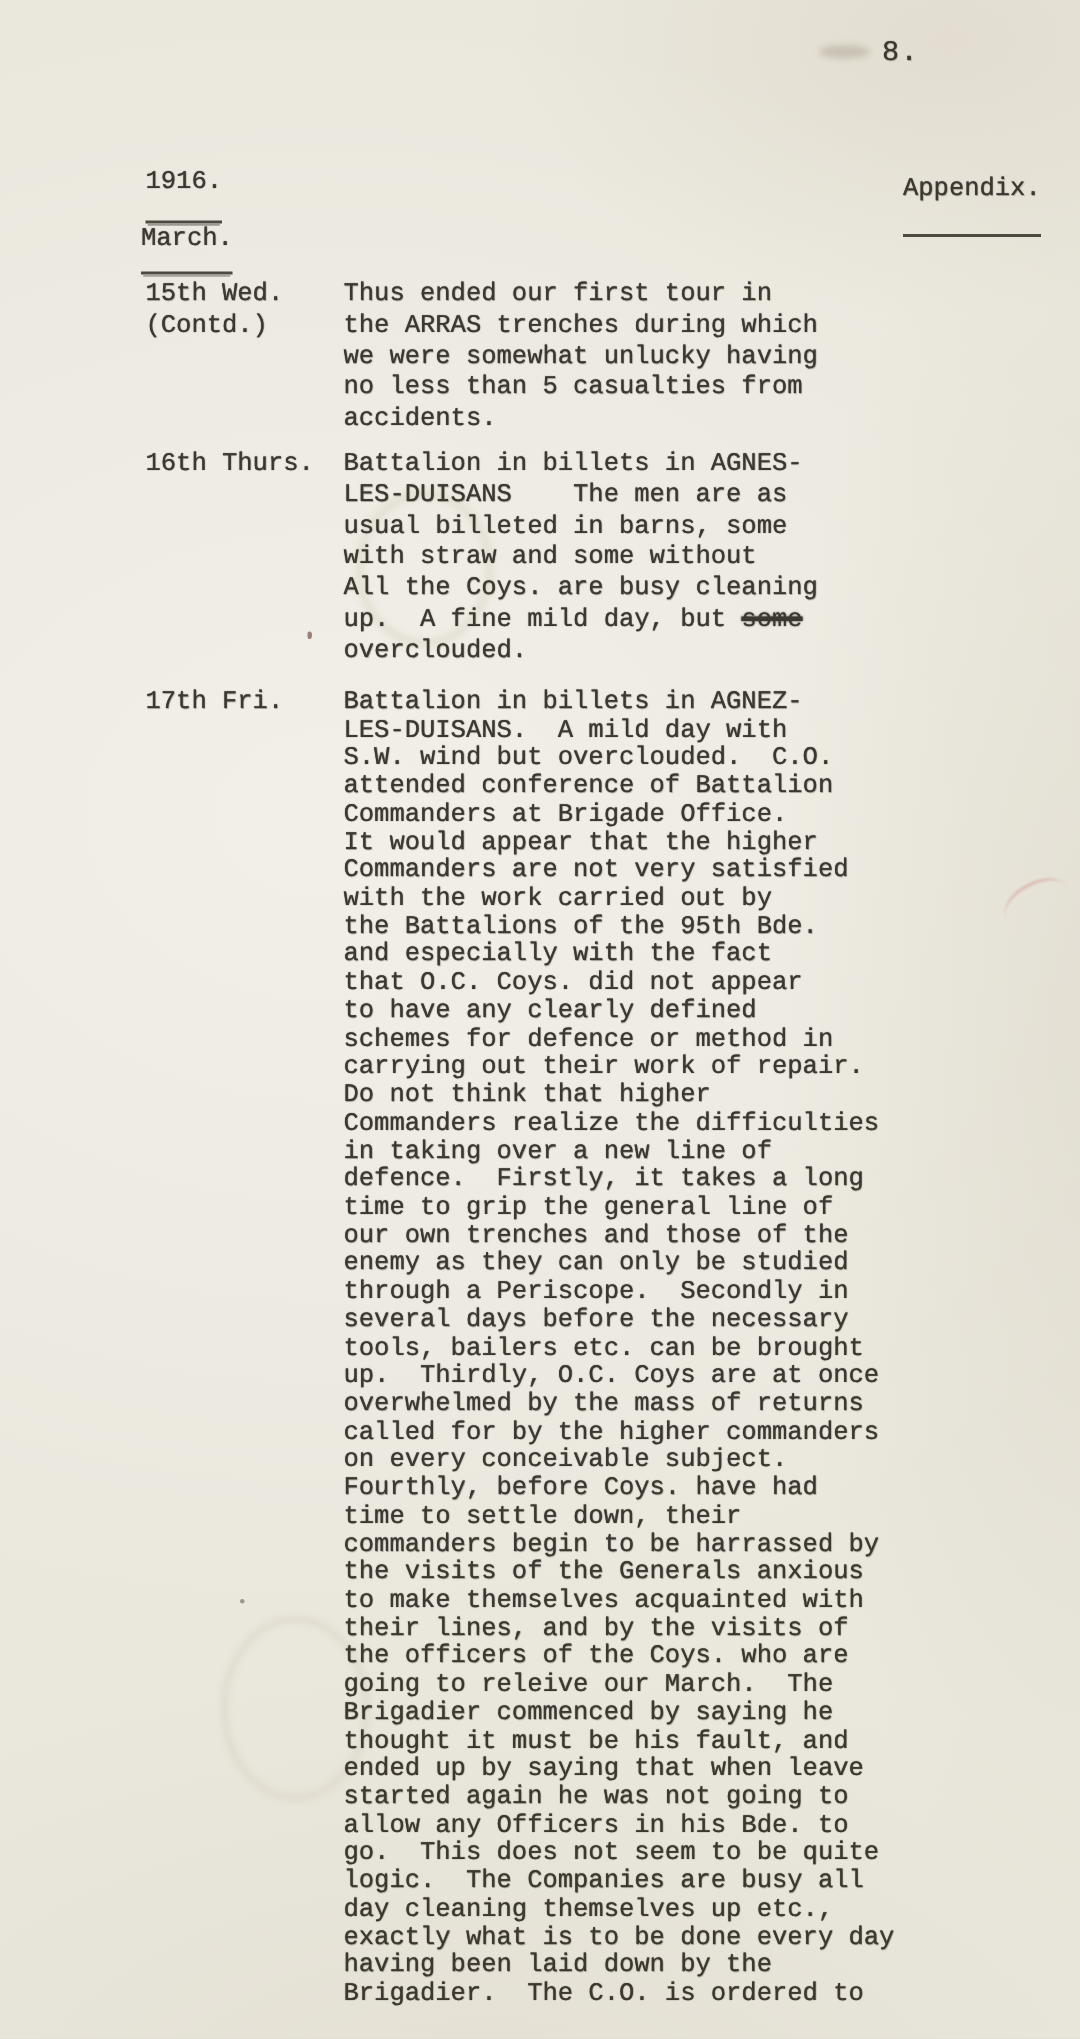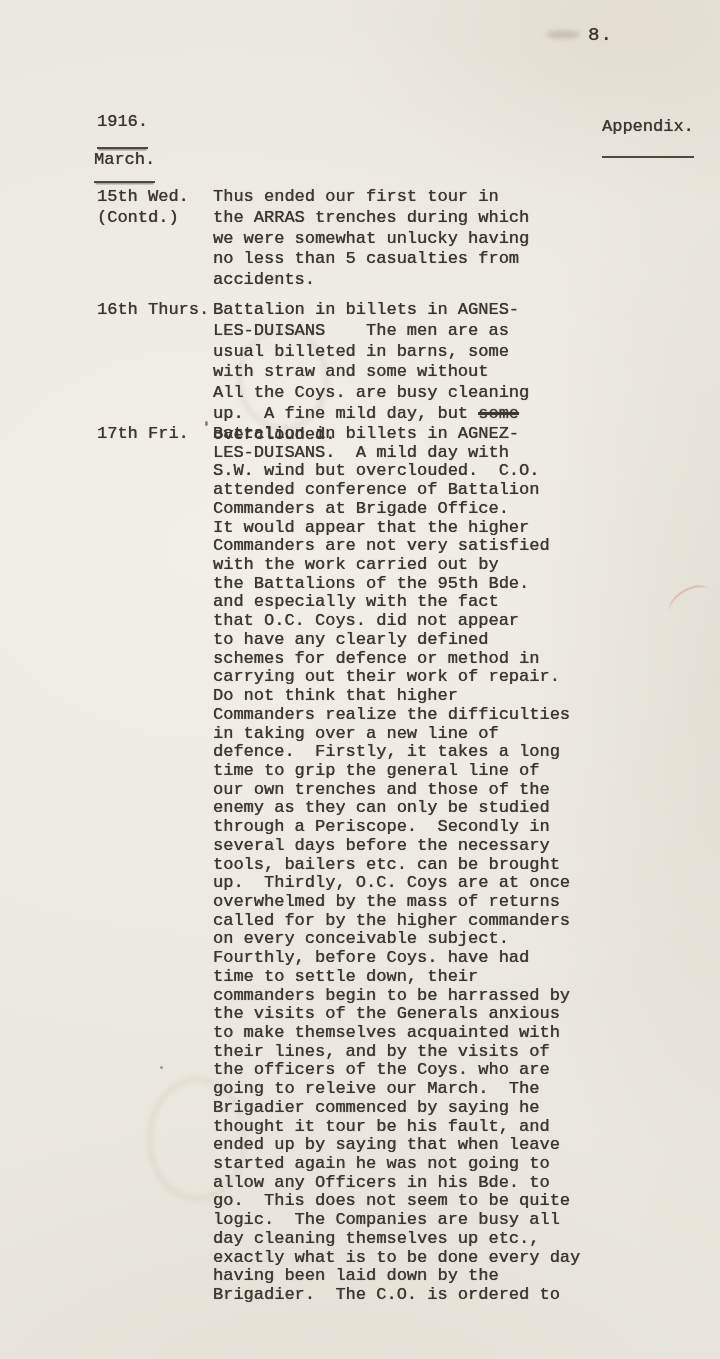--- a/index.html
+++ b/index.html
@@ -41,25 +41,25 @@
     padding-bottom:20px;
   }
   .hdr-month{
     position:absolute;left:94px;top:150px;
     border-bottom:2px solid rgba(60,56,49,0.9);
     box-shadow:0 3px 0 -1.5px rgba(60,56,49,0.40);
     padding-bottom:12px;
   }
   .entry{
     position:absolute;left:97px;
-    display:flex;align-items:flex-start;
+    display:flex;align-items:flex-start;gap:16px;
   }
   .entry-15{top:187px;}
   .entry-16{top:300px;}
-  .entry-17{top:425px;justify-content:space-between;}
+  .entry-17{top:460px;justify-content:space-between;}
   .date-col{width:116px;flex:0 0 116px;}
   .body-col{width:400px;}
   .entry-15 .date-col div,.entry-15 .body-col div,
   .entry-16 .date-col div,.entry-16 .body-col div{
     line-height:20.8px;height:20.8px;
   }
   .entry-17 .date-col div,.entry-17 .body-col div{
     line-height:18.72px;height:18.72px;
   }
   s{
@@ -175,21 +175,21 @@
         <div class="ink">on every conceivable subject.</div>
         <div class="ink">Fourthly, before Coys. have had</div>
         <div class="ink">time to settle down, their</div>
         <div class="ink">commanders begin to be harrassed by</div>
         <div class="ink">the visits of the Generals anxious</div>
         <div class="ink">to make themselves acquainted with</div>
         <div class="ink">their lines, and by the visits of</div>
         <div class="ink">the officers of the Coys. who are</div>
         <div class="ink">going to releive our March.  The</div>
         <div class="ink">Brigadier commenced by saying he</div>
-        <div class="ink">thought it tour be his fault, and</div>
+        <div class="ink">thought it must be his fault, and</div>
         <div class="ink">ended up by saying that when leave</div>
         <div class="ink">started again he was not going to</div>
         <div class="ink">allow any Officers in his Bde. to</div>
         <div class="ink">go.  This does not seem to be quite</div>
         <div class="ink">logic.  The Companies are busy all</div>
         <div class="ink">day cleaning themselves up etc.,</div>
         <div class="ink">exactly what is to be done every day</div>
         <div class="ink">having been laid down by the</div>
         <div class="ink">Brigadier.  The C.O. is ordered to</div>
       </div>

